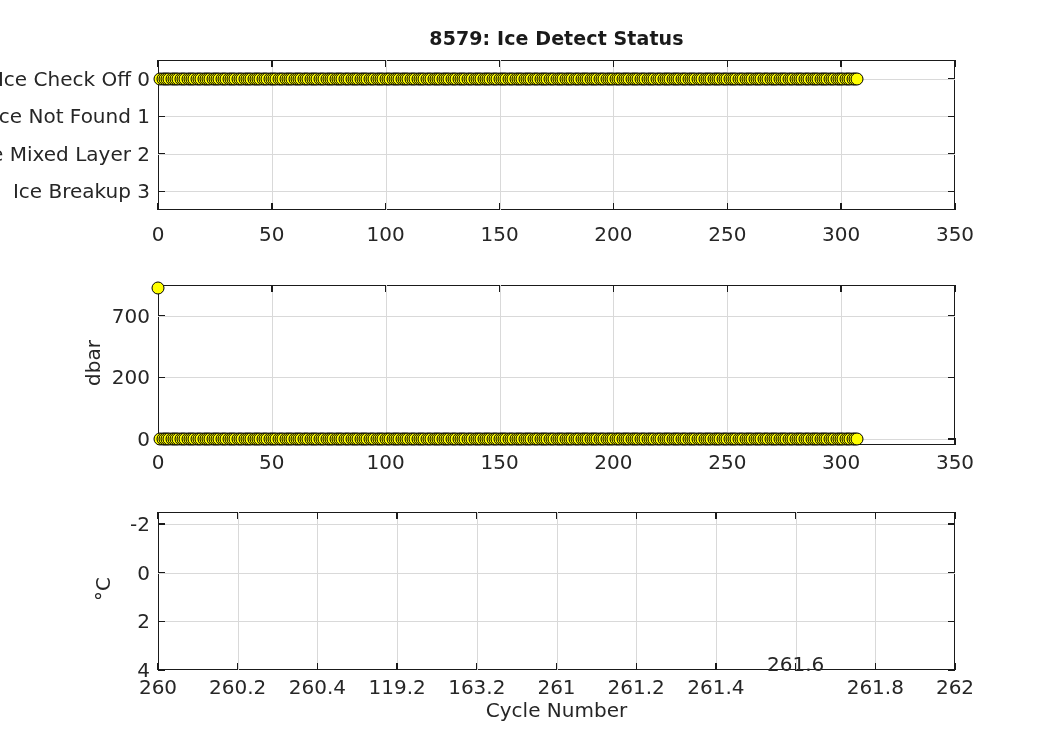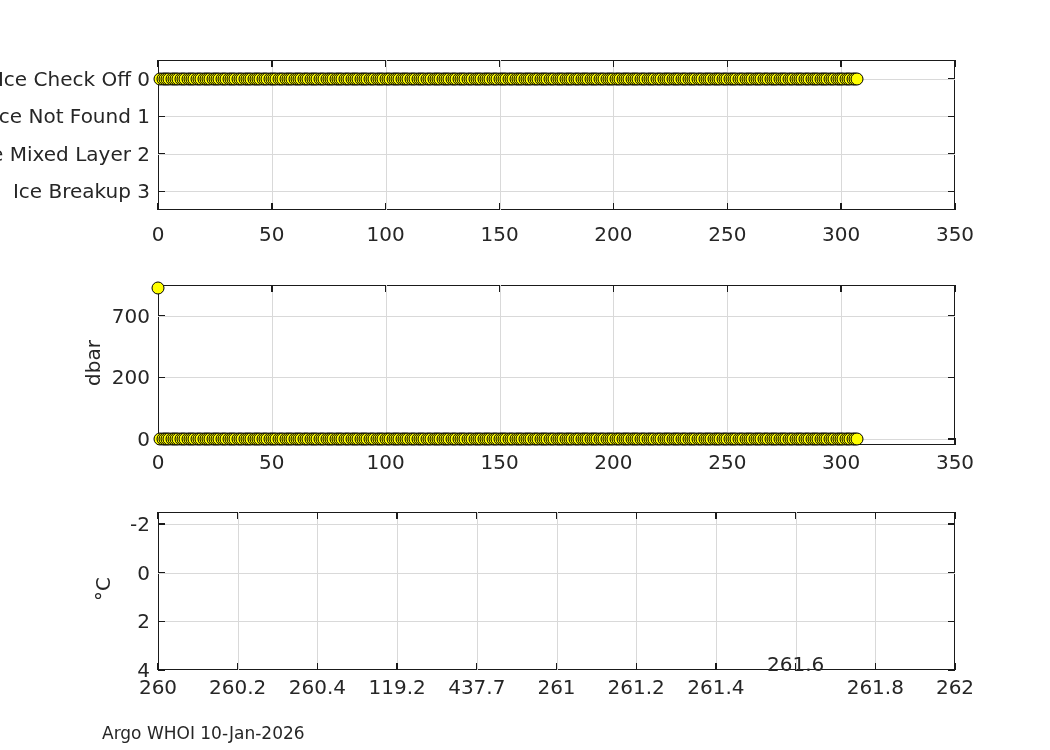--- a/index.html
+++ b/index.html
@@ -131,20 +131,21 @@
     color: #262626;
     white-space: nowrap;
   }
 </style>
 </head>
 <body>
 
 <div class="figure">
 
   <div class="panel" id="panel1" style="left:158px; top:60px; width:797px; height:150px;">
+    <div class="panel-title" style="top:-33px;">8579: Ice Detect Status</div>
     <div class="axes"></div>
     <div id="p1-grid">
         <div class="grid-line-v" style="left: 113.857px;"></div>
         <div class="grid-line-v" style="left: 227.714px;"></div>
         <div class="grid-line-v" style="left: 341.571px;"></div>
         <div class="grid-line-v" style="left: 455.429px;"></div>
         <div class="grid-line-v" style="left: 569.286px;"></div>
         <div class="grid-line-v" style="left: 683.143px;"></div>
         <div class="grid-line-h" style="top: 18.75px;"></div>
         <div class="grid-line-h" style="top: 56.25px;"></div>
@@ -917,32 +918,32 @@
         <div class="tick-y-l" style="top: 157.3px;"></div>
         <div class="tick-y-r" style="top: 157.3px;"></div>
       </div>
     <div id="p3-data"></div>
   </div>
   <div id="p3-xticklabels">
       <div class="xtick-label" style="left: 158px; top: 675px;">260</div>
       <div class="xtick-label" style="left: 237.7px; top: 675px;">260.2</div>
       <div class="xtick-label" style="left: 317.4px; top: 675px;">260.4</div>
       <div class="xtick-label" style="left: 397.1px; top: 675px;">119.2</div>
-      <div class="xtick-label" style="left: 476.8px; top: 675px;">437.7</div>
+      <div class="xtick-label" style="left: 476.8px; top: 675px;">163.2</div>
       <div class="xtick-label" style="left: 556.5px; top: 675px;">261</div>
       <div class="xtick-label" style="left: 636.2px; top: 675px;">261.2</div>
       <div class="xtick-label" style="left: 715.9px; top: 675px;">261.4</div>
       <div class="xtick-label" style="left: 795.6px; top: 652px;">261.6</div>
       <div class="xtick-label" style="left: 875.3px; top: 675px;">261.8</div>
       <div class="xtick-label" style="left: 955px; top: 675px;">262</div>
     </div>
   <div id="p3-yticklabels">
       <div class="ytick-label" style="right: 900px; top: 524.154px;">-2</div>
       <div class="ytick-label" style="right: 900px; top: 572.769px;">0</div>
       <div class="ytick-label" style="right: 900px; top: 621.385px;">2</div>
       <div class="ytick-label" style="right: 900px; top: 670px;">4</div>
     </div>
   <div class="ylabel" id="p3-ylabel" style="left: 33px; top: 577px; width: 140px;">°C</div>
 
-
-  <div class="footer" style="left:102px; top:723px;">Argo WHOI 10-Jan-2026</div>
+  <div class="xlabel" style="left:158px; top:698px; width:797px;">Cycle Number</div>
+
 
 </div>
 
 </body></html>

